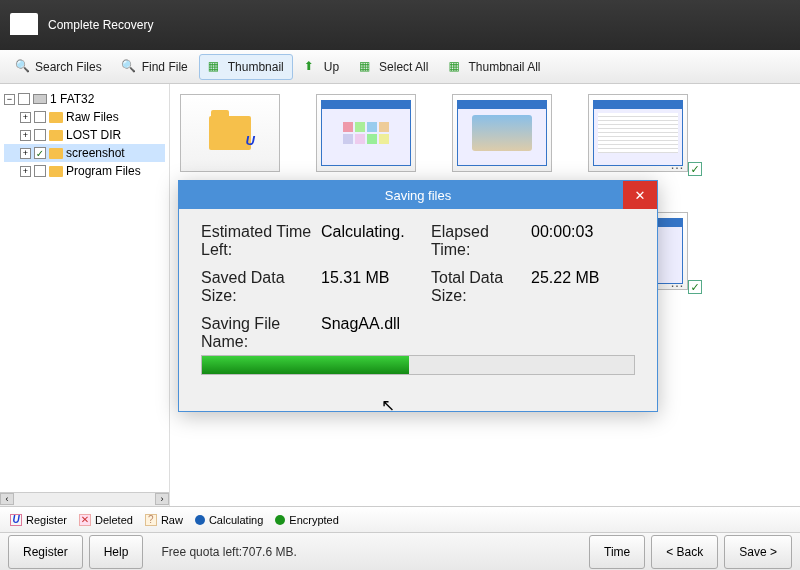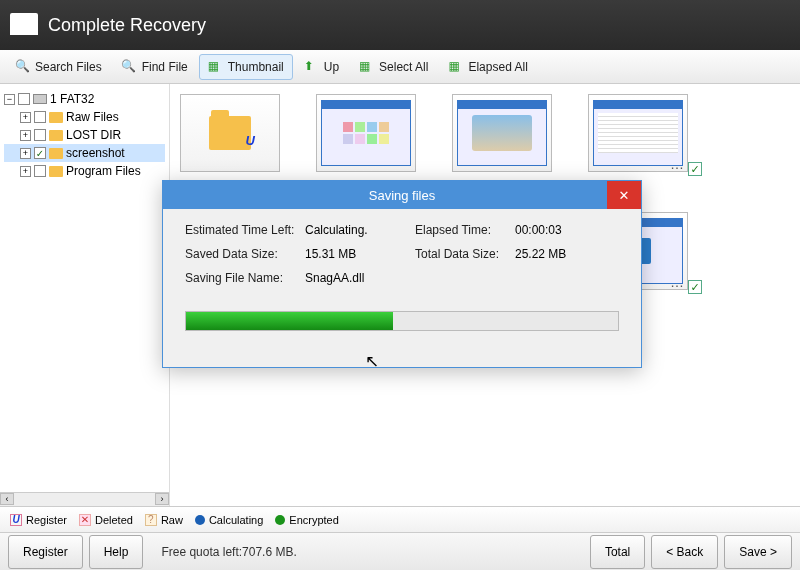--- a/index.html
+++ b/index.html
@@ -1,20 +1,20 @@
 <!DOCTYPE html>
 <html><head>
 <meta charset="utf-8">
 <style>
 * { box-sizing: border-box; margin: 0; padding: 0; }
 body { font-family: "Segoe UI", Tahoma, sans-serif; font-size: 12px; width: 800px; height: 570px; background: #fff; overflow: hidden; position: relative; }
 .header { background: linear-gradient(#3a3a3a,#2a2a2a); height: 50px; display: flex; align-items: center; padding: 0 10px; color: #fff; }
 .header-icon { width: 28px; height: 22px; background: #fff; border-radius: 2px 2px 0 0; margin-right: 10px; margin-top: -2px; position: relative; }
 .header-text { display: flex; flex-direction: column; }
-.header-title { font-size: 18px; }
+.header-title { font-size: 12px; }
 .header-sub { font-size: 11px; color: #ccc; }
 .toolbar { background: linear-gradient(#fdfdfd,#eaeaea); border-bottom: 1px solid #ccc; height: 34px; display: flex; align-items: center; padding: 0 6px; gap: 2px; }
 .tb-btn { display: flex; align-items: center; padding: 4px 8px; border: 1px solid transparent; border-radius: 3px; cursor: pointer; font-size: 12px; color: #222; gap: 4px; }
 .tb-btn.active { border-color: #a0c4e8; background: #e4f0fb; }
 .tb-icon { width: 16px; height: 16px; display: inline-block; }
 .ic-green { color: #2d9b2d; }
 .main { display: flex; height: 422px; }
 .tree { width: 170px; border-right: 1px solid #ddd; padding: 6px 4px; font-size: 12px; overflow: hidden; position: relative; }
 .tree-row { display: flex; align-items: center; height: 18px; white-space: nowrap; }
 .tree-row.sel { background: #cce4ff; }
@@ -39,25 +39,25 @@
 .lg-item { display: flex; align-items: center; gap: 4px; margin-right: 12px; }
 .lg-box { width:12px; height:12px; border:1px solid #d79; display:flex; align-items:center; justify-content:center; font-size:10px; }
 .lg-u { color:#1a3bd6; font-weight:bold; font-style:italic; }
 .lg-x { background:#fde; color:#c33; border-color:#eaa; }
 .lg-q { background:#fff3dd; color:#b86; border-color:#e0c090; }
 .lg-dot { width:10px; height:10px; border-radius:50%; }
 .bottombar { height: 38px; border-top: 1px solid #ccc; background: linear-gradient(#f8f8f8,#e8e8e8); display: flex; align-items: center; padding: 0 8px; }
 .btn { height: 24px; padding: 16px 14px; border: 1px solid #aaa; border-radius: 3px; background: linear-gradient(#fefefe,#e6e6e6); font-size: 12px; cursor: pointer; display: flex; align-items: center; }
 .quota { margin-left: 18px; font-size: 12px; color: #333; }
 .spacer { flex: 1; }
-.dialog { position: absolute; left: 162px; top: 180px; width: 480px; background: #f0f0f0; border: 1px solid #4a90d8; box-shadow: 0 4px 20px rgba(0,0,0,0.25); }
+.dialog { position: absolute; left: 178px; top: 180px; width: 480px; background: #f0f0f0; border: 1px solid #4a90d8; box-shadow: 0 4px 20px rgba(0,0,0,0.25); }
 .dlg-title { height: 28px; background: #4a90d8; color: #fff; display: flex; align-items: center; padding: 0 8px; font-size: 13px; justify-content: center; position:relative; }
 .dlg-close { position:absolute; right:0; top:0; width:34px; height:28px; background:#d9342b; color:#fff; display:flex; align-items:center; justify-content:center; font-size:13px; cursor:pointer; }
 .dlg-body { padding: 14px 22px 18px 22px; }
-.dlg-grid { display: grid; grid-template-columns: 120px 110px 100px 80px; row-gap: 10px; font-size: 12px; margin-bottom: 26px; }
+.dlg-grid { display: grid; grid-template-columns: 120px 110px 100px 80px; row-gap: 10px; font-size: 16px; margin-bottom: 4px; }
 .dlg-lab { color: #222; }
 .progress { height: 20px; border: 1px solid #bbb; background: #e9e9e9; margin-bottom: 18px; }
 .progress-fill { height: 100%; background: linear-gradient(#3bd03b,#148a14); width: 48%; }
 .dlg-actions { display:flex; justify-content:center; gap:8px; position: relative; }
 .cursor { position:absolute; left:180px; top:2px; font-size:17px; pointer-events:none; }
 </style>
 </head>
 <body>
 
 <div class="header">
@@ -83,21 +83,21 @@
   <div class="tb-btn">
       <span class="tb-icon ic-green">⬆</span>
       <span>Up</span>
     </div>
   <div class="tb-btn">
       <span class="tb-icon ic-green">▦</span>
       <span>Select All</span>
     </div>
   <div class="tb-btn">
       <span class="tb-icon ic-green">▦</span>
-      <span>Elapsed All</span>
+      <span>Thumbnail All</span>
     </div>
 </div>
 
 <div class="main">
   <div class="tree">
     <div class="tree-row">
       <span class="twisty">−</span>
       <span class="cbx"></span>
       <span class="drive-ic"></span>
       <span>1 FAT32</span>
@@ -218,21 +218,21 @@
     </div>
   <div class="spacer"></div>
 </div>
 
 <div class="bottombar">
   <button class="btn">Register</button>
   <span style="width:6px"></span>
   <button class="btn">Help</button>
   <div class="quota">Free quota left:707.6 MB.</div>
   <div class="spacer"></div>
-  <button class="btn">Total</button>
+  <button class="btn">Time</button>
   <span style="width:6px"></span>
   <button class="btn">&lt; Back</button>
   <span style="width:6px"></span>
   <button class="btn">Save &gt;</button>
 </div>
 
 <div class="dialog">
   <div class="dlg-title">
     <span>Saving files</span>
     <div class="dlg-close">✕</div>

